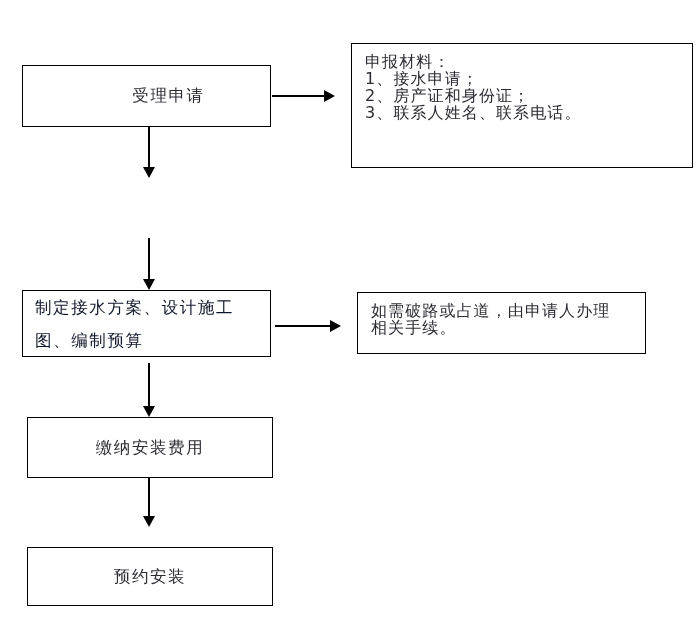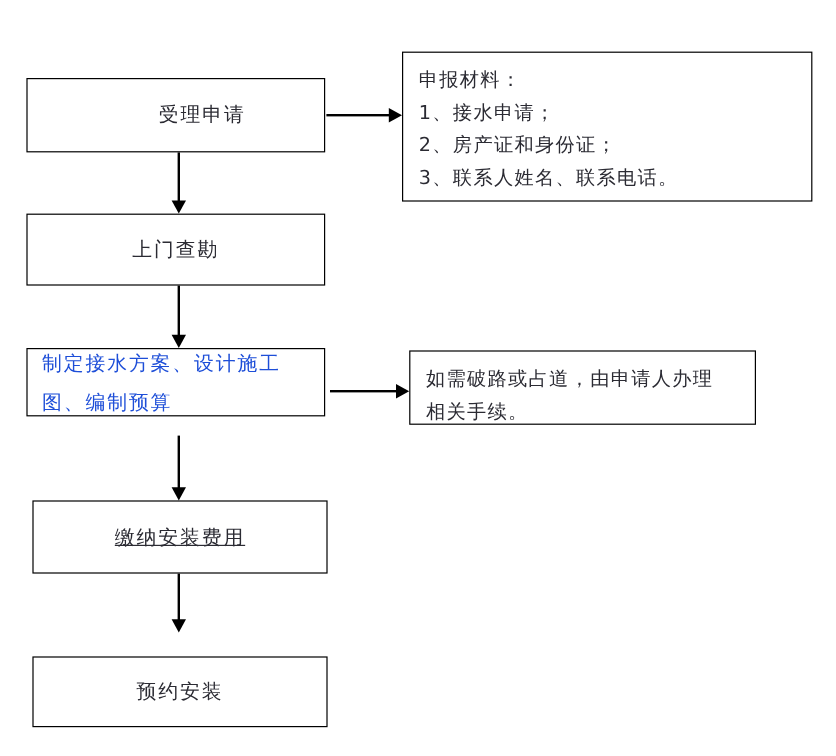--- a/index.html
+++ b/index.html
@@ -43,25 +43,26 @@
   }
 
   
   .note {
     position: absolute;
     box-sizing: border-box;
     border: 1.4px solid #000000;
     background: #ffffff;
     color: #2b2b33;
     font-size: 16px;
-    line-height: 27px;
+    line-height: 17px;
     letter-spacing: 1.1px;
     padding: 9px 10px 8px 13px;
     white-space: pre-line;
     text-align: left;
+    margin-left: 16px;
   }
 
   
   .conn-v {
     position: absolute;
     width: 1.6px;
     background: #000000;
   }
   .conn-h {
     position: absolute;
@@ -86,28 +87,25 @@
   }
 </style>
 </head>
 <body>
 
 <div id="canvas" style="width: 697px; height: 630px; background: rgb(255, 255, 255);">
 
   <div class="node" style="left: 22px; top: 65px; width: 249px; height: 62px; color: rgb(43, 43, 51); border-color: rgb(0, 0, 0); padding-left: 44px;">
     <span>受理申请</span>
   </div>
-  <div class="node" style="left: 22px; top: 178px; width: 249px; height: 60px; color: rgb(43, 43, 51); border-color: rgb(0, 0, 0);">
-    <span>上门查勘</span>
-  </div>
-  <div class="node left-align" style="left: 22px; top: 290px; width: 249px; height: 57px; color: #1d4ed8; border-color: rgb(0, 0, 0);">
+  <div class="node left-align" style="left: 22px; top: 290px; width: 249px; height: 67px; color: #0f172a; border-color: rgb(0, 0, 0);">
     <span>制定接水方案、设计施工
 图、编制预算</span>
   </div>
-  <div class="node" style="left: 27px; top: 417px; width: 246px; height: 61px; color: rgb(43, 43, 51); border-color: rgb(0, 0, 0); text-decoration: underline;">
+  <div class="node" style="left: 27px; top: 417px; width: 246px; height: 61px; color: rgb(43, 43, 51); border-color: rgb(0, 0, 0);">
     <span>缴纳安装费用</span>
   </div>
   <div class="node" style="left: 27px; top: 527px; width: 246px; height: 59px; color: rgb(43, 43, 51); border-color: rgb(0, 0, 0); margin-top: 20px;">
     <span>预约安装</span>
   </div>
 
   <div class="note" style="left: 335px; top: 43px; width: 342px; height: 125px; color: rgb(43, 43, 51); border-color: rgb(0, 0, 0);">申报材料：
 1、接水申请；
 2、房产证和身份证；
 3、联系人姓名、联系电话。</div>

